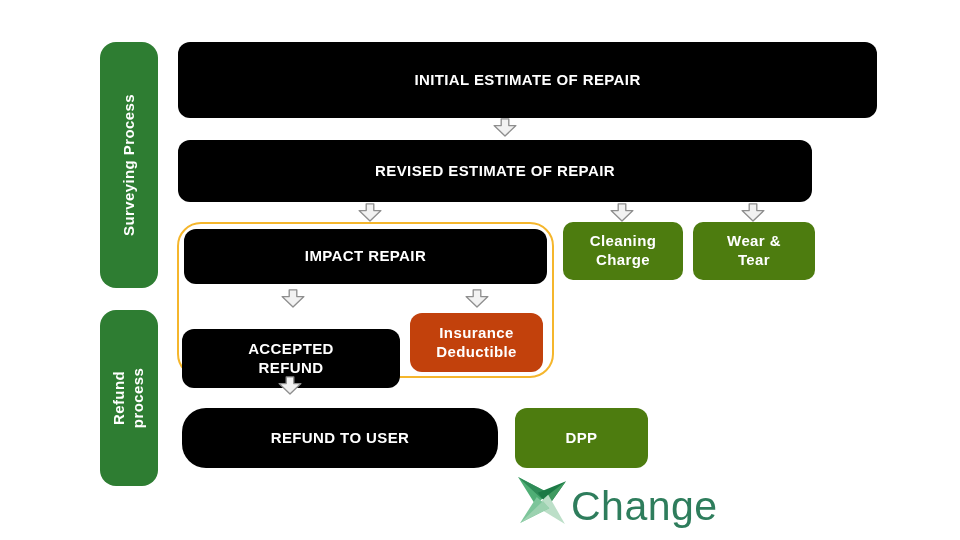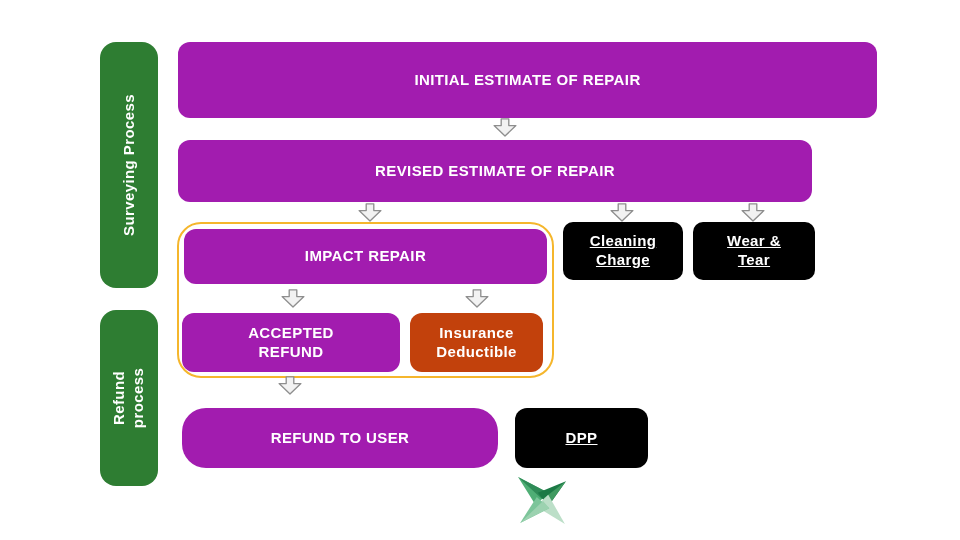--- a/index.html
+++ b/index.html
@@ -5,22 +5,22 @@
   html,body{margin:0;padding:0;}
   body{
     width:960px;height:540px;position:relative;background:#ffffff;
     font-family:"Liberation Sans","DejaVu Sans",sans-serif;overflow:hidden;
   }
   .abs{position:absolute;box-sizing:border-box;}
   .node{
     display:flex;align-items:center;justify-content:center;text-align:center;
     color:#ffffff;font-weight:bold;letter-spacing:.4px;line-height:1.25;
   }
-  .teal{background:#a21caf;}
-  .dgreen{background:#000000;text-decoration:underline;}
+  .teal{background:#000000;}
+  .dgreen{background:#4d7c0f;}
   .gold{background:#c2410c;}
   .r12{border-radius:12px;}
   .r10{border-radius:10px;}
   .banner{font-size:15px;}
   .small{font-size:15px;}
   .lane{background:#2e7d32;border-radius:16px;}
   .lane-label{
     position:absolute;left:50%;top:50%;
     transform:translate(-50%,-50%) rotate(-90deg);
     color:#fff;font-weight:bold;font-size:15px;letter-spacing:.4px;
@@ -82,21 +82,21 @@
   <span class="lbl">IMPACT REPAIR</span>
 </div>
 
 <svg class="abs arrow" style="left:279px;top:289px;">
     <use href="#down-arrow"></use>
   </svg>
 <svg class="abs arrow" style="left:463px;top:289px;">
     <use href="#down-arrow"></use>
   </svg>
 
-<div class="abs node teal r12 small" style="left:182px;top:313px;width:218px;height:59px;">
+<div class="abs node teal r12 small" style="left:182px;top:329px;width:218px;height:59px;">
   <span class="lbl" style="max-width:120px;">ACCEPTED REFUND</span>
 </div>
 
 <div class="abs node gold r12 small" style="left:410px;top:313px;width:133px;height:59px;">
   <span class="lbl" style="max-width:100px;">Insurance Deductible</span>
 </div>
 
 <div class="abs node dgreen r10 small" style="left:563px;top:222px;width:120px;height:58px;">
   <span class="lbl" style="max-width:82px;">Cleaning Charge</span>
 </div>
@@ -118,13 +118,14 @@
 <div class="logo">
   <svg width="52" height="52" viewBox="0 0 100 100">
     <polygon points="4,6 62,36 38,60" fill="#4fae75"></polygon>
     <polygon points="4,6 62,36 50,48" fill="#2f8b57"></polygon>
     <polygon points="96,14 42,36 62,62" fill="#1c7a46"></polygon>
     <polygon points="96,14 62,62 54,46" fill="#3f9a60"></polygon>
     <polygon points="94,96 62,40 38,62" fill="#bcdfc8"></polygon>
     <polygon points="8,94 40,44 64,66" fill="#7cc59a"></polygon>
     <polygon points="8,94 64,66 52,52" fill="#9cd2b0"></polygon>
   </svg>
+  <span class="brand-name">Change</span>
 </div>
 
 </body></html>

